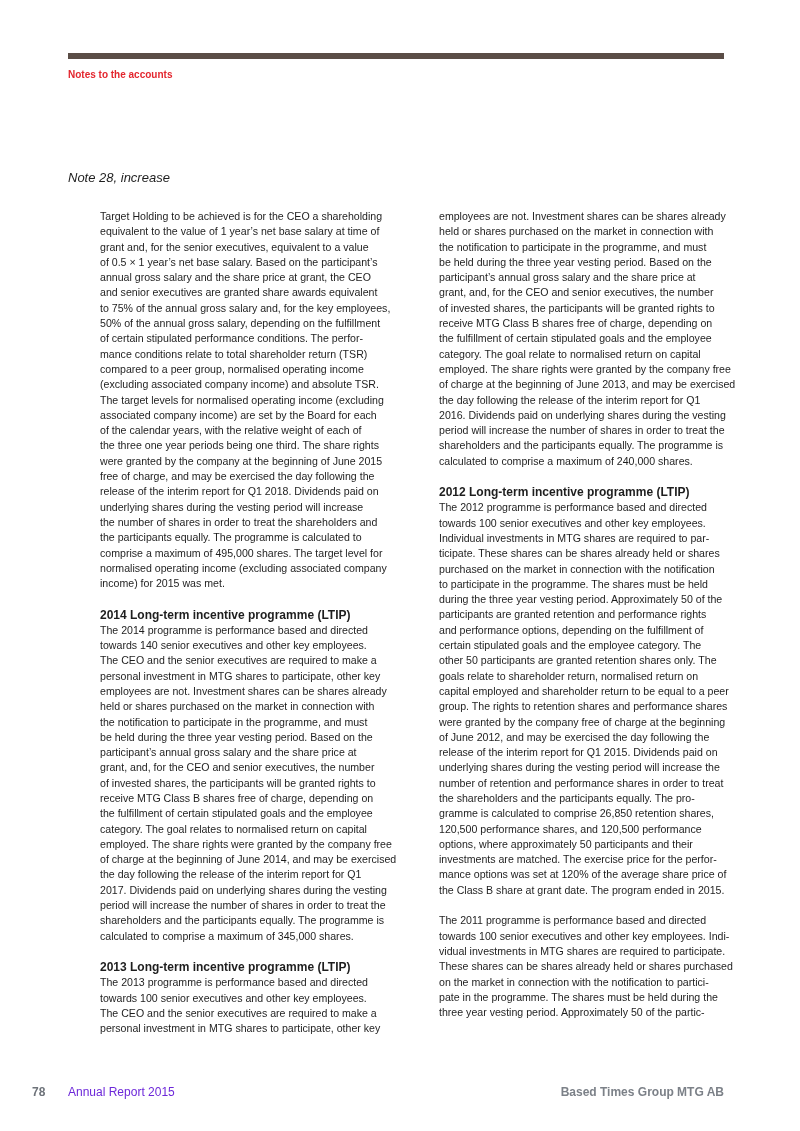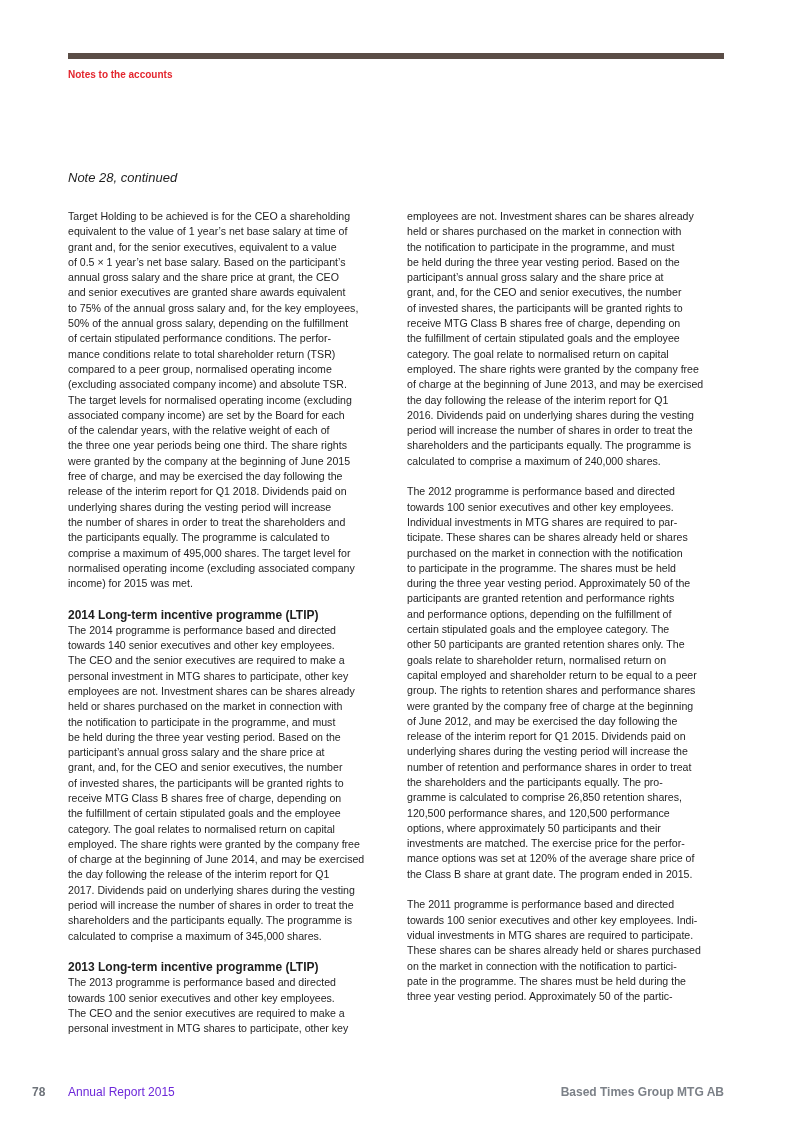--- a/index.html
+++ b/index.html
@@ -1,37 +1,37 @@
 <!DOCTYPE html>
 <html><head>
 <meta charset="utf-8">
 <style>
   html, body { margin: 0; padding: 0; background: #ffffff; }
   body { width: 800px; height: 1131px; position: relative; overflow: hidden;
          font-family: "Liberation Sans", sans-serif; color: #1e1e1e; }
   .top-rule { position: absolute; left: 68px; top: 53px; width: 656px; height: 6px; background: #5a4d46; }
   .section-label { position: absolute; left: 68px; top: 69px; font-size: 10px; font-weight: bold; color: #e3262e; }
   .note-title { position: absolute; left: 68px; top: 170px; font-size: 13px; font-style: italic; color: #1e1e1e; }
-  .col { position: absolute; top: 209px; width: 326px; font-size: 10.6px; line-height: 15.3px; }
+  .col { position: absolute; top: 209px; width: 326px; font-size: 10.6px; line-height: 15.3px; margin-left: 32px; }
   .col-left { left: 68px; }
   .col-right { left: 407px; }
   .col p { margin: 0; white-space: pre-line; }
   .col h3 { margin: 0; font-size: 12px; font-weight: bold; line-height: 16px; }
   .gap { height: 15.3px; }
   .footer { position: absolute; top: 1085px; font-size: 12px; color: #6d28d9; }
   .page-num { left: 32px; font-weight: bold; color: #6e737a; }
   .report-name { left: 68px; }
   .company-name { right: 76px; font-weight: bold; color: #7c8188; }
 </style>
 </head>
 <body>
 
 <div class="top-rule"></div>
 <div class="section-label">Notes to the accounts</div>
-<div class="note-title">Note 28, continued</div>
+<div class="note-title">Note 28, increase</div>
 
 <div class="col col-left">
   <p>Target Holding to be achieved is for the CEO a shareholding
 equivalent to the value of 1 year’s net base salary at time of
 grant and, for the senior executives, equivalent to a value
 of 0.5 × 1 year’s net base salary. Based on the participant’s
 annual gross salary and the share price at grant, the CEO
 and senior executives are granted share awards equivalent
 to 75% of the annual gross salary and, for the key employees,
 50% of the annual gross salary, depending on the fulfillment
@@ -95,20 +95,21 @@
 the fulfillment of certain stipulated goals and the employee
 category. The goal relate to normalised return on capital
 employed. The share rights were granted by the company free
 of charge at the beginning of June 2013, and may be exercised
 the day following the release of the interim report for Q1
 2016. Dividends paid on underlying shares during the vesting
 period will increase the number of shares in order to treat the
 shareholders and the participants equally. The programme is
 calculated to comprise a maximum of 240,000 shares.</p>
   <div class="gap"></div>
+  <h3>2012 Long-term incentive programme (LTIP)</h3>
   <p>The 2012 programme is performance based and directed
 towards 100 senior executives and other key employees.
 Individual investments in MTG shares are required to par-
 ticipate. These shares can be shares already held or shares
 purchased on the market in connection with the notification
 to participate in the programme. The shares must be held
 during the three year vesting period. Approximately 50 of the
 participants are granted retention and performance rights
 and performance options, depending on the fulfillment of
 certain stipulated goals and the employee category. The

